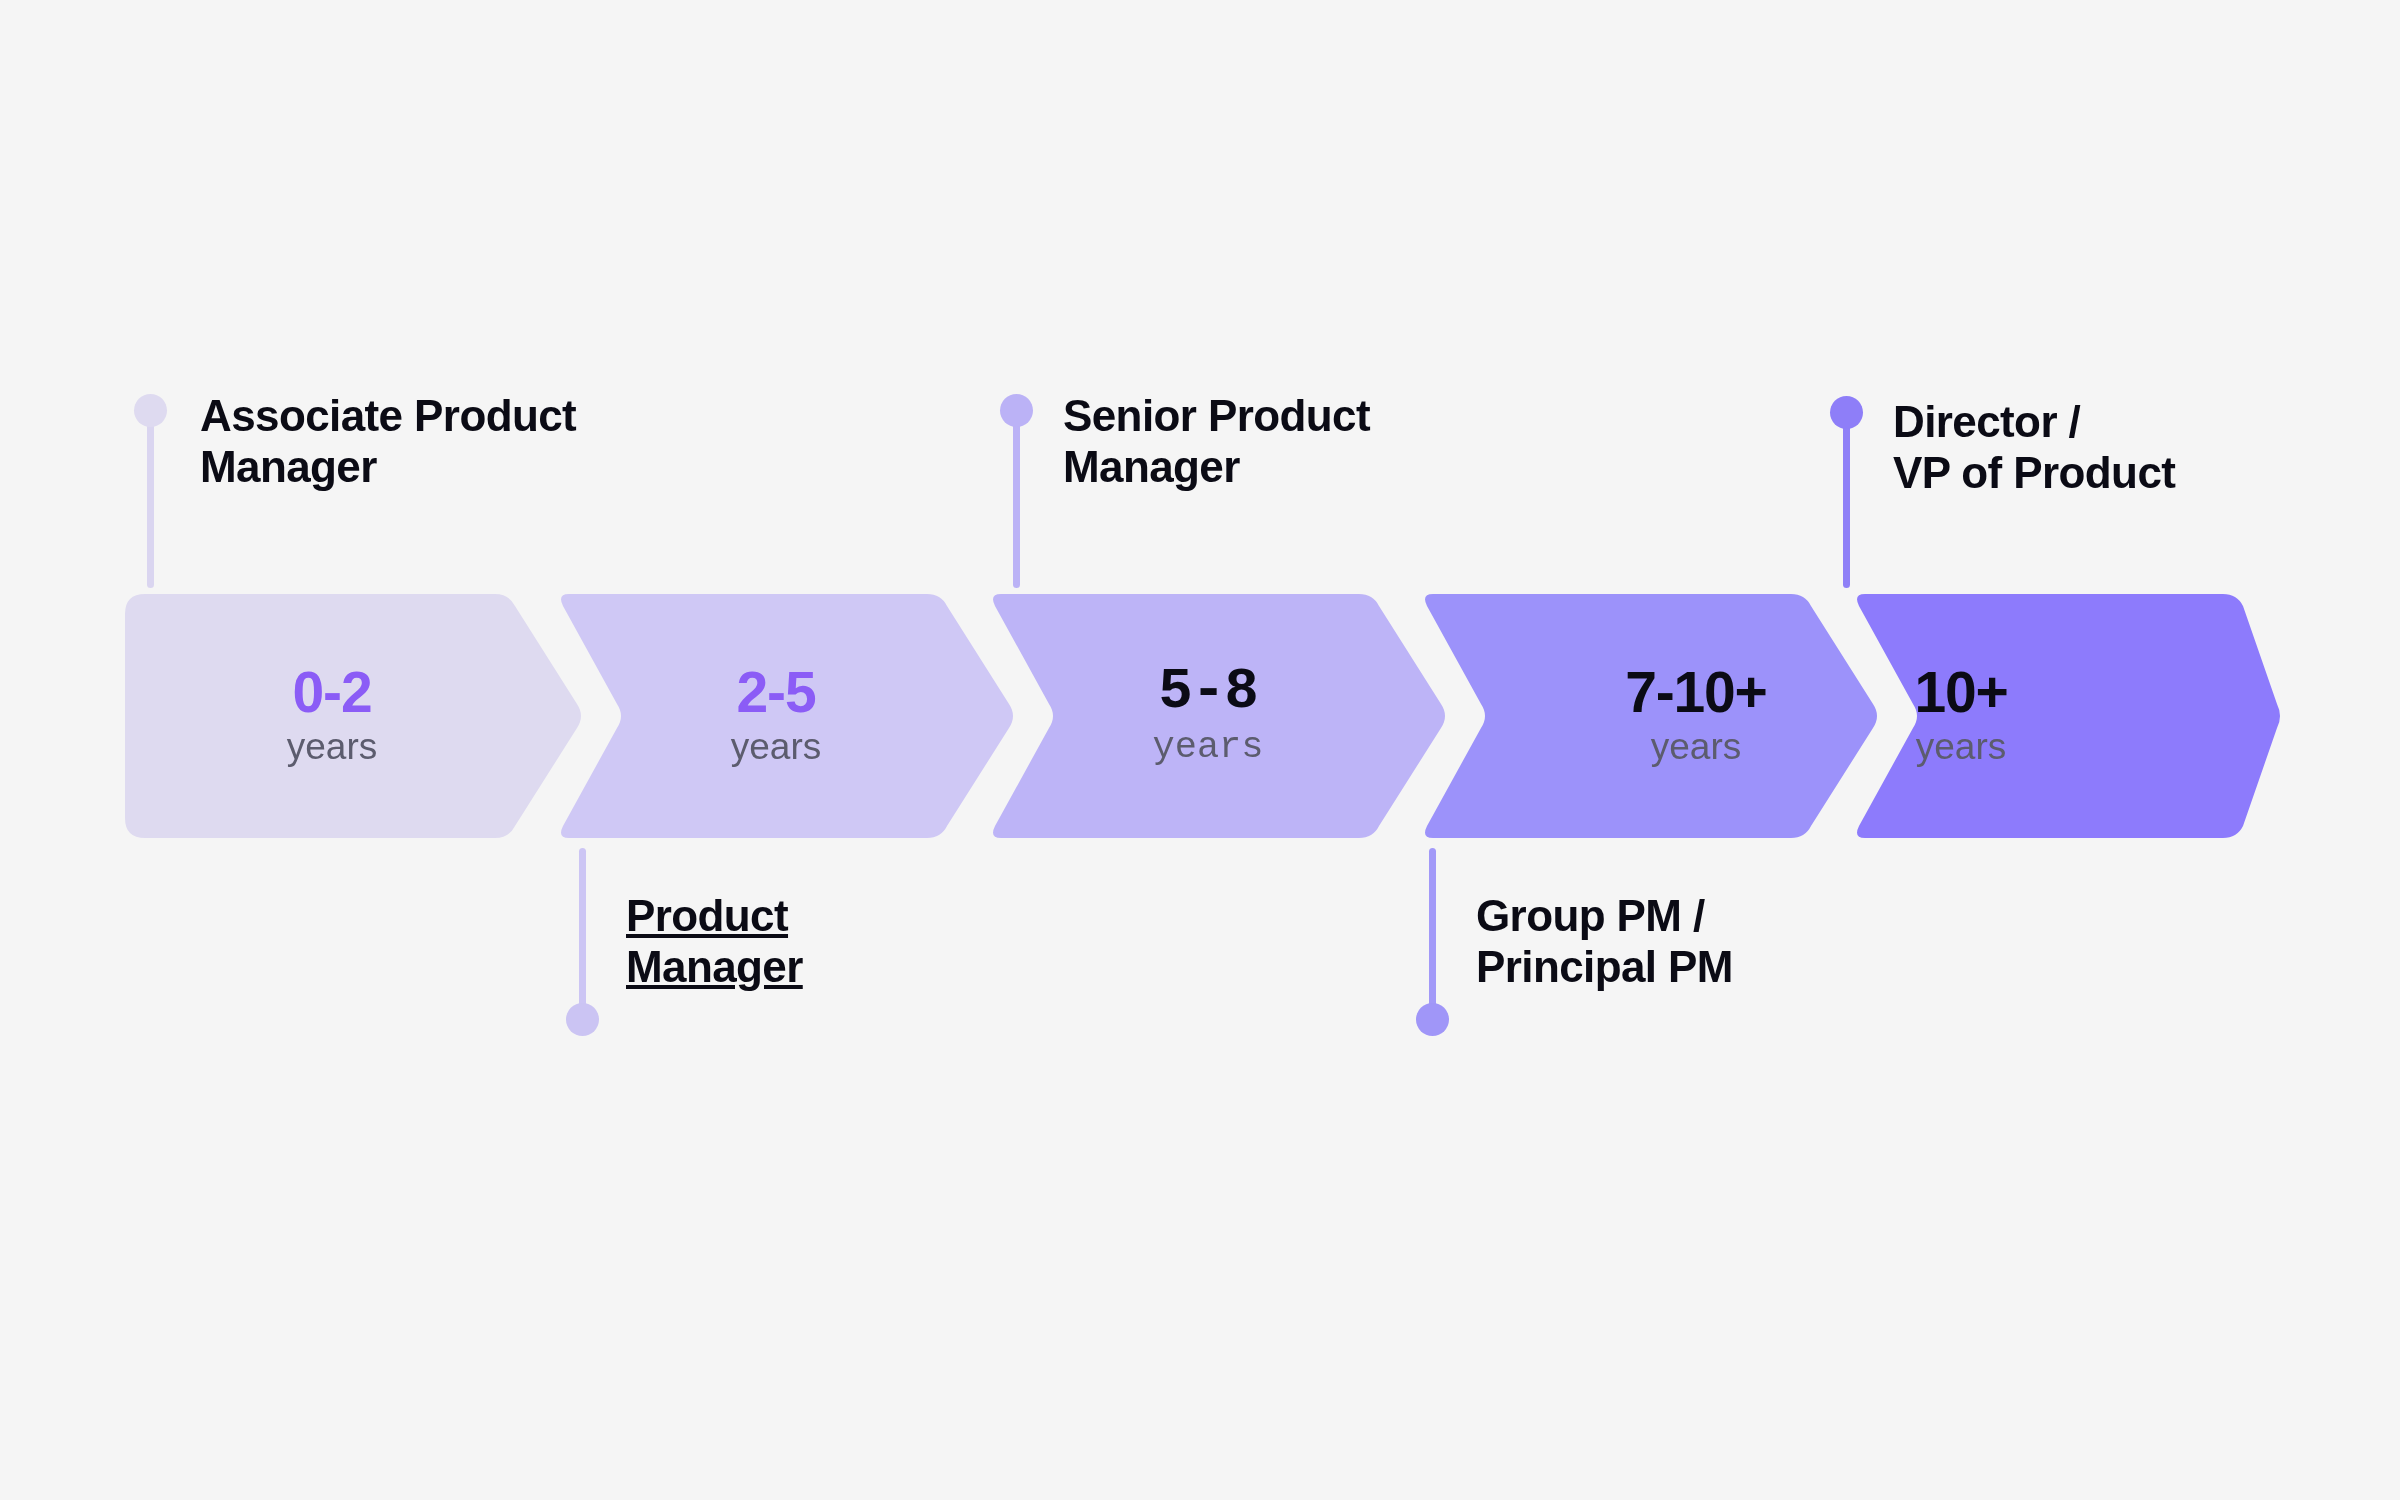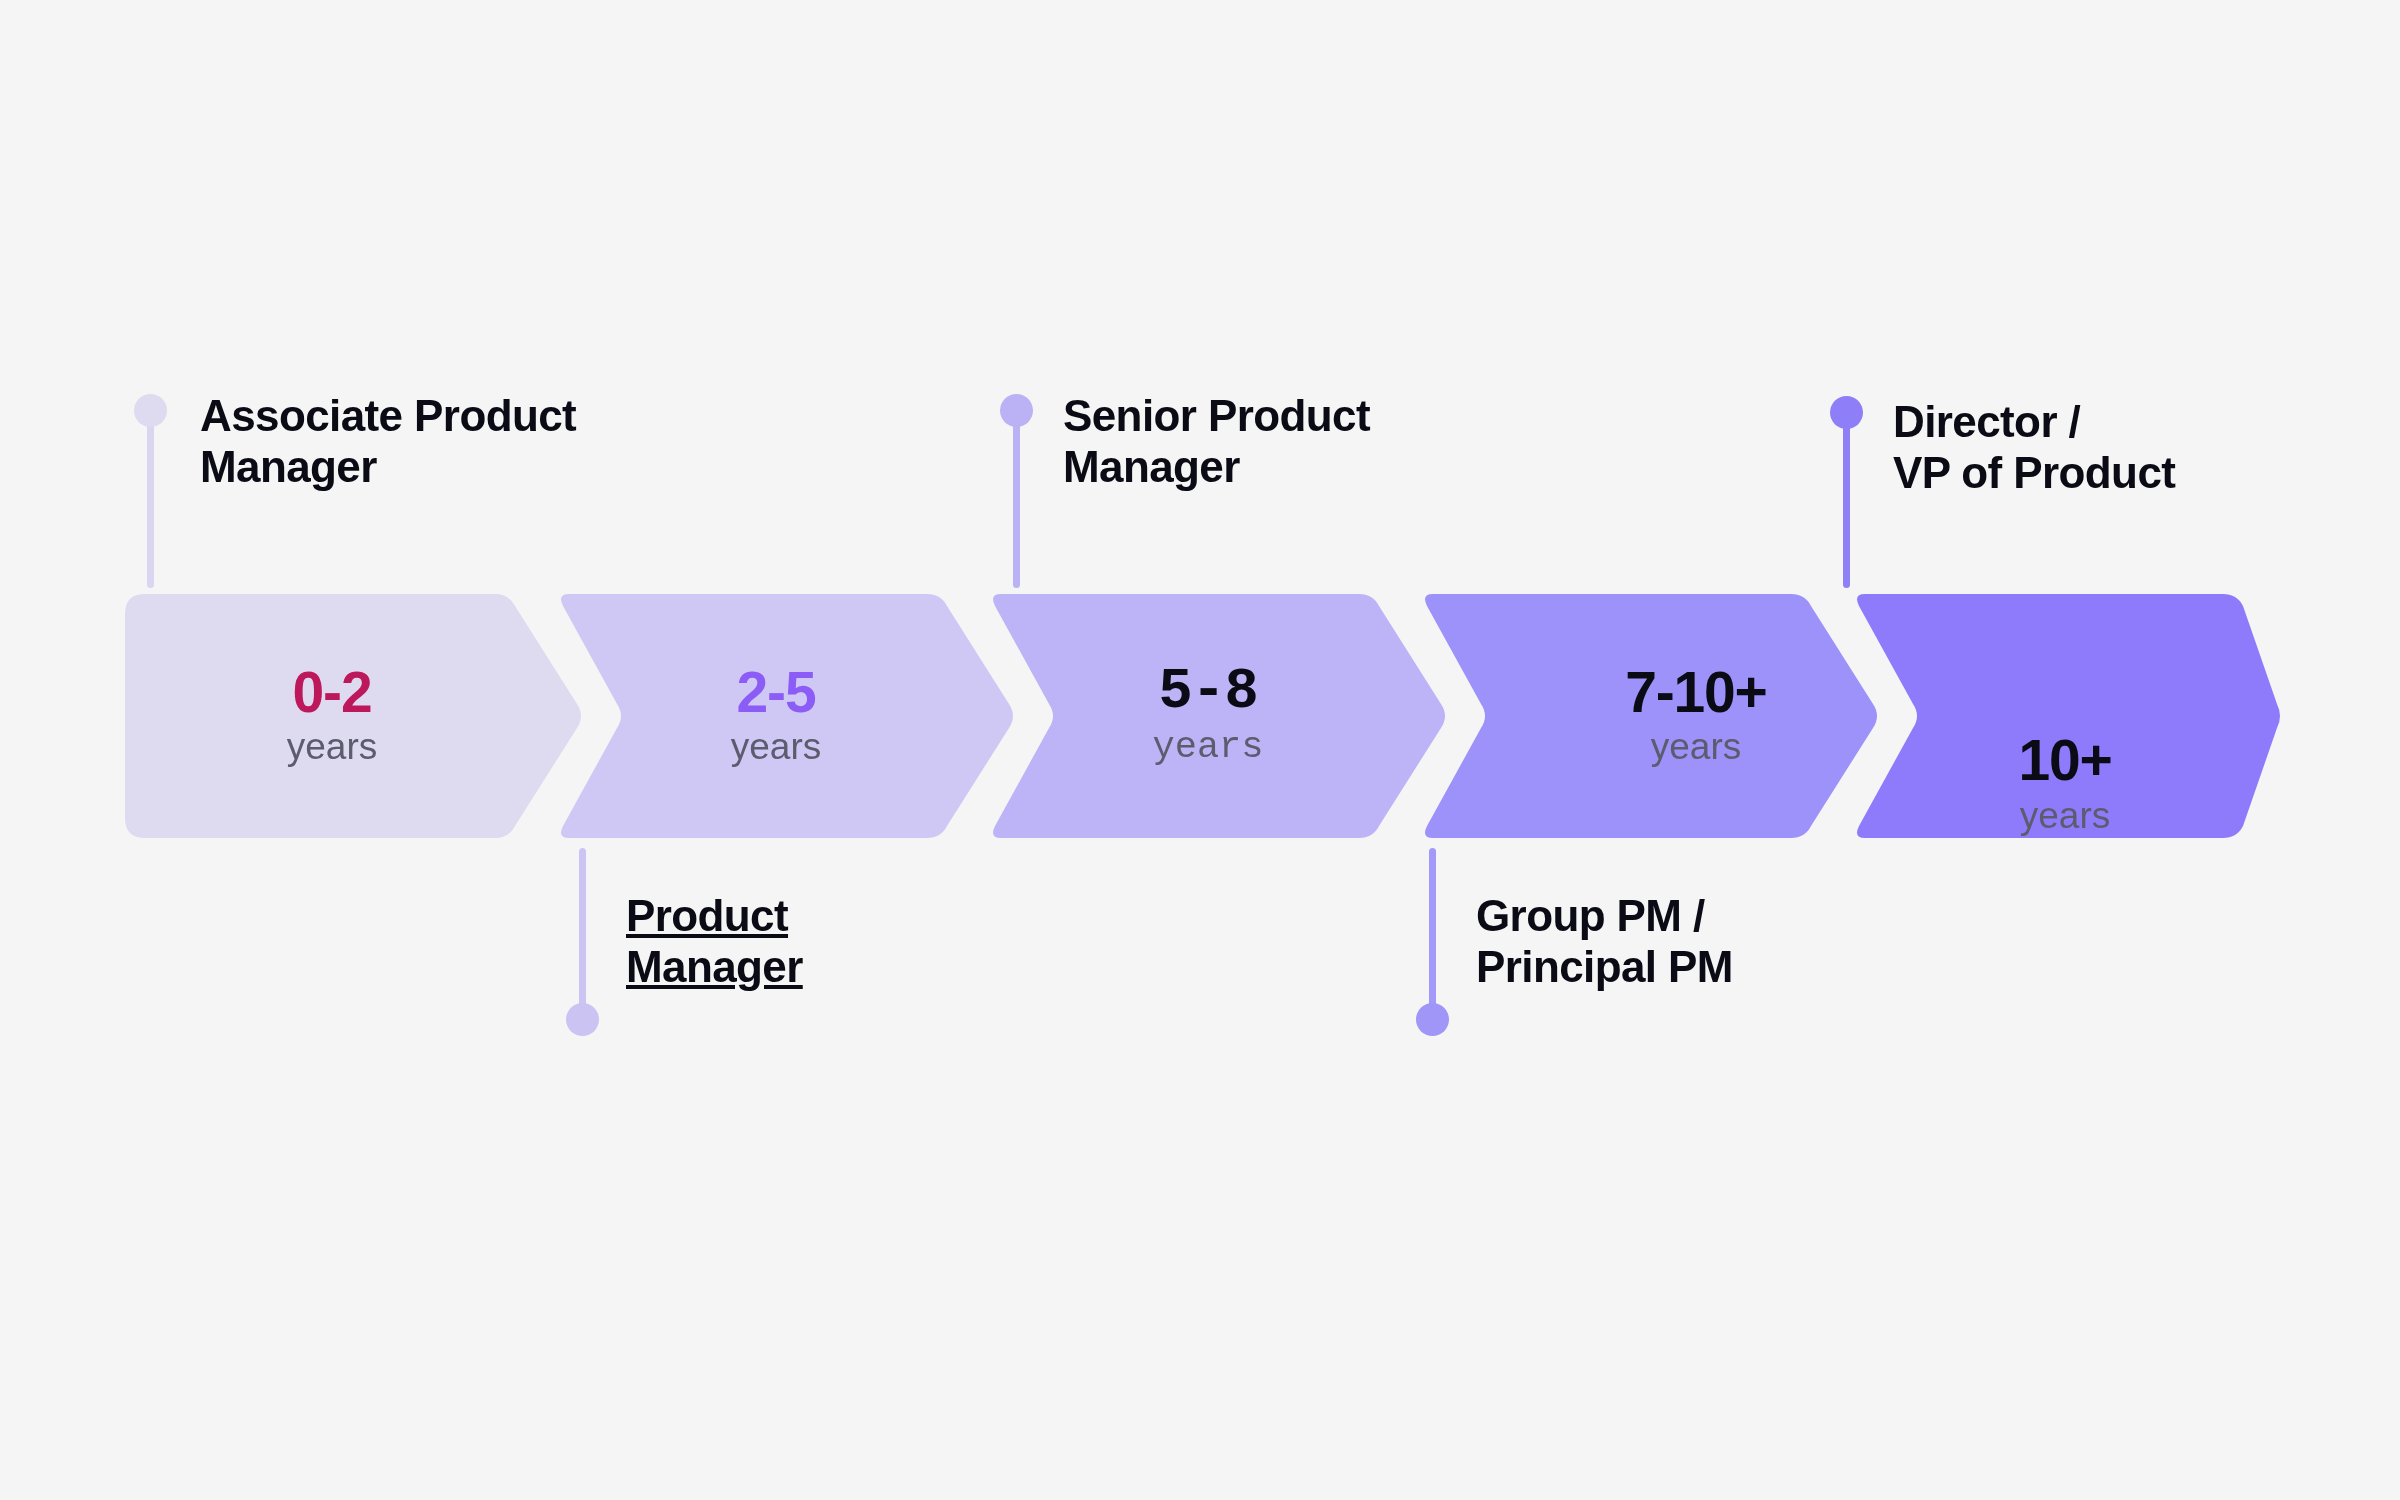--- a/index.html
+++ b/index.html
@@ -124,36 +124,36 @@
       <g transform="translate(1296,0)">
         <path d="M 12,0 L 370,0 Q 384,0 390,12 L 452,110 Q 460,122 452,134 L 390,232 Q 384,244 370,244 L 12,244 Q 0,244 6,232 L 60,134 Q 68,122 60,110 L 6,12 Q 0,0 12,0 Z" fill="#9C92FA"></path>
       </g>
 
       <g transform="translate(1728,0)">
         <path d="M 12,0 L 370,0 Q 384,0 390,12 L 424,110 Q 430,122 424,134 L 390,232 Q 384,244 370,244 L 12,244 Q 0,244 6,232 L 60,134 Q 68,122 60,110 L 6,12 Q 0,0 12,0 Z" fill="#8D7BFC"></path>
       </g>
     </svg>
 
     <div class="seg-text" style="left:0px; width:414px;">
-      <div class="seg-years" style="color: #be185d;">0-2</div>
+      <div class="seg-years" style="color: #8b5cf6;">0-2</div>
       <div class="seg-unit" style="color: rgb(92, 92, 110);">years</div>
     </div>
     <div class="seg-text" style="left:444px; width:414px;">
       <div class="seg-years" style="color: #8b5cf6;">2-5</div>
       <div class="seg-unit" style="color: rgb(92, 92, 110);">years</div>
     </div>
     <div class="seg-text" style="left:876px; width:414px;font-family:Liberation Mono, monospace;">
       <div class="seg-years" style="color: rgb(11, 11, 21);">5-8</div>
       <div class="seg-unit" style="color: rgb(92, 92, 110);">years</div>
     </div>
     <div class="seg-text" style="left:1364px; width:414px;">
       <div class="seg-years" style="color: rgb(11, 11, 21);">7-10+</div>
       <div class="seg-unit" style="color: rgb(92, 92, 110);">years</div>
     </div>
-    <div class="seg-text" style="left:1740px; width:400px;justify-content:flex-end;">
+    <div class="seg-text" style="left:1636px; width:400px;">
       <div class="seg-years" style="color: rgb(11, 11, 21);">10+</div>
       <div class="seg-unit" style="color: rgb(92, 92, 110);">years</div>
     </div>
   </div>
 
   <div class="connector" style="left: 579px; top: 848px; height: 162px; background: rgb(204, 197, 244);"></div>
   <div class="dot" style="left: 566px; top: 1003px; background: rgb(203, 196, 243);"></div>
   <div class="role-label" style="left: 626px; top: 890px; color: rgb(11, 11, 21); text-decoration: underline;">Product
 Manager</div>
 

